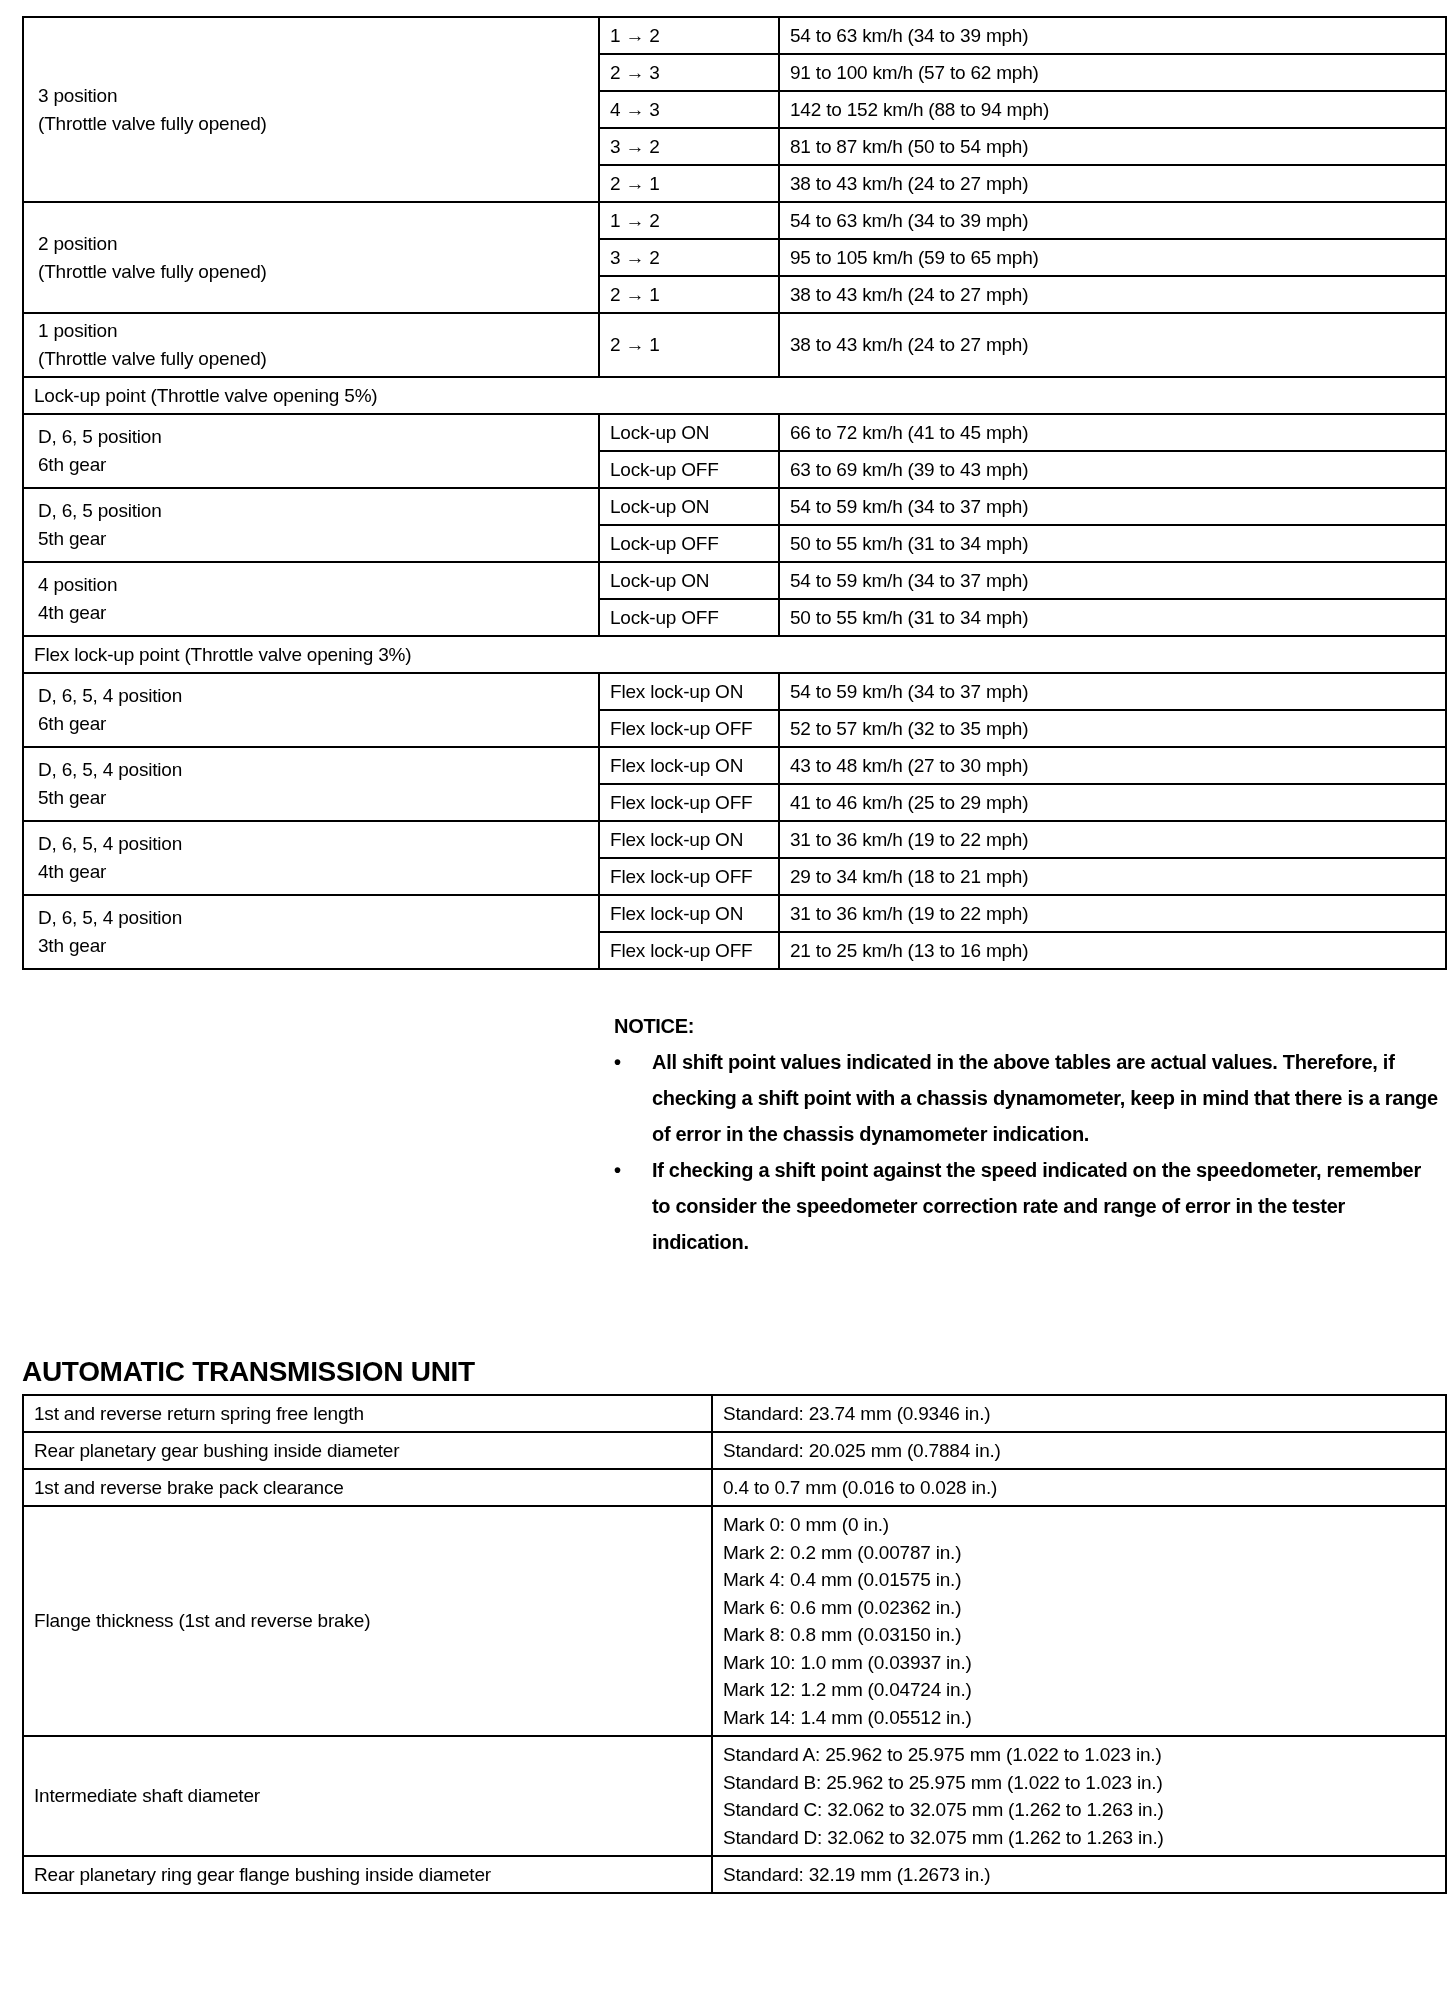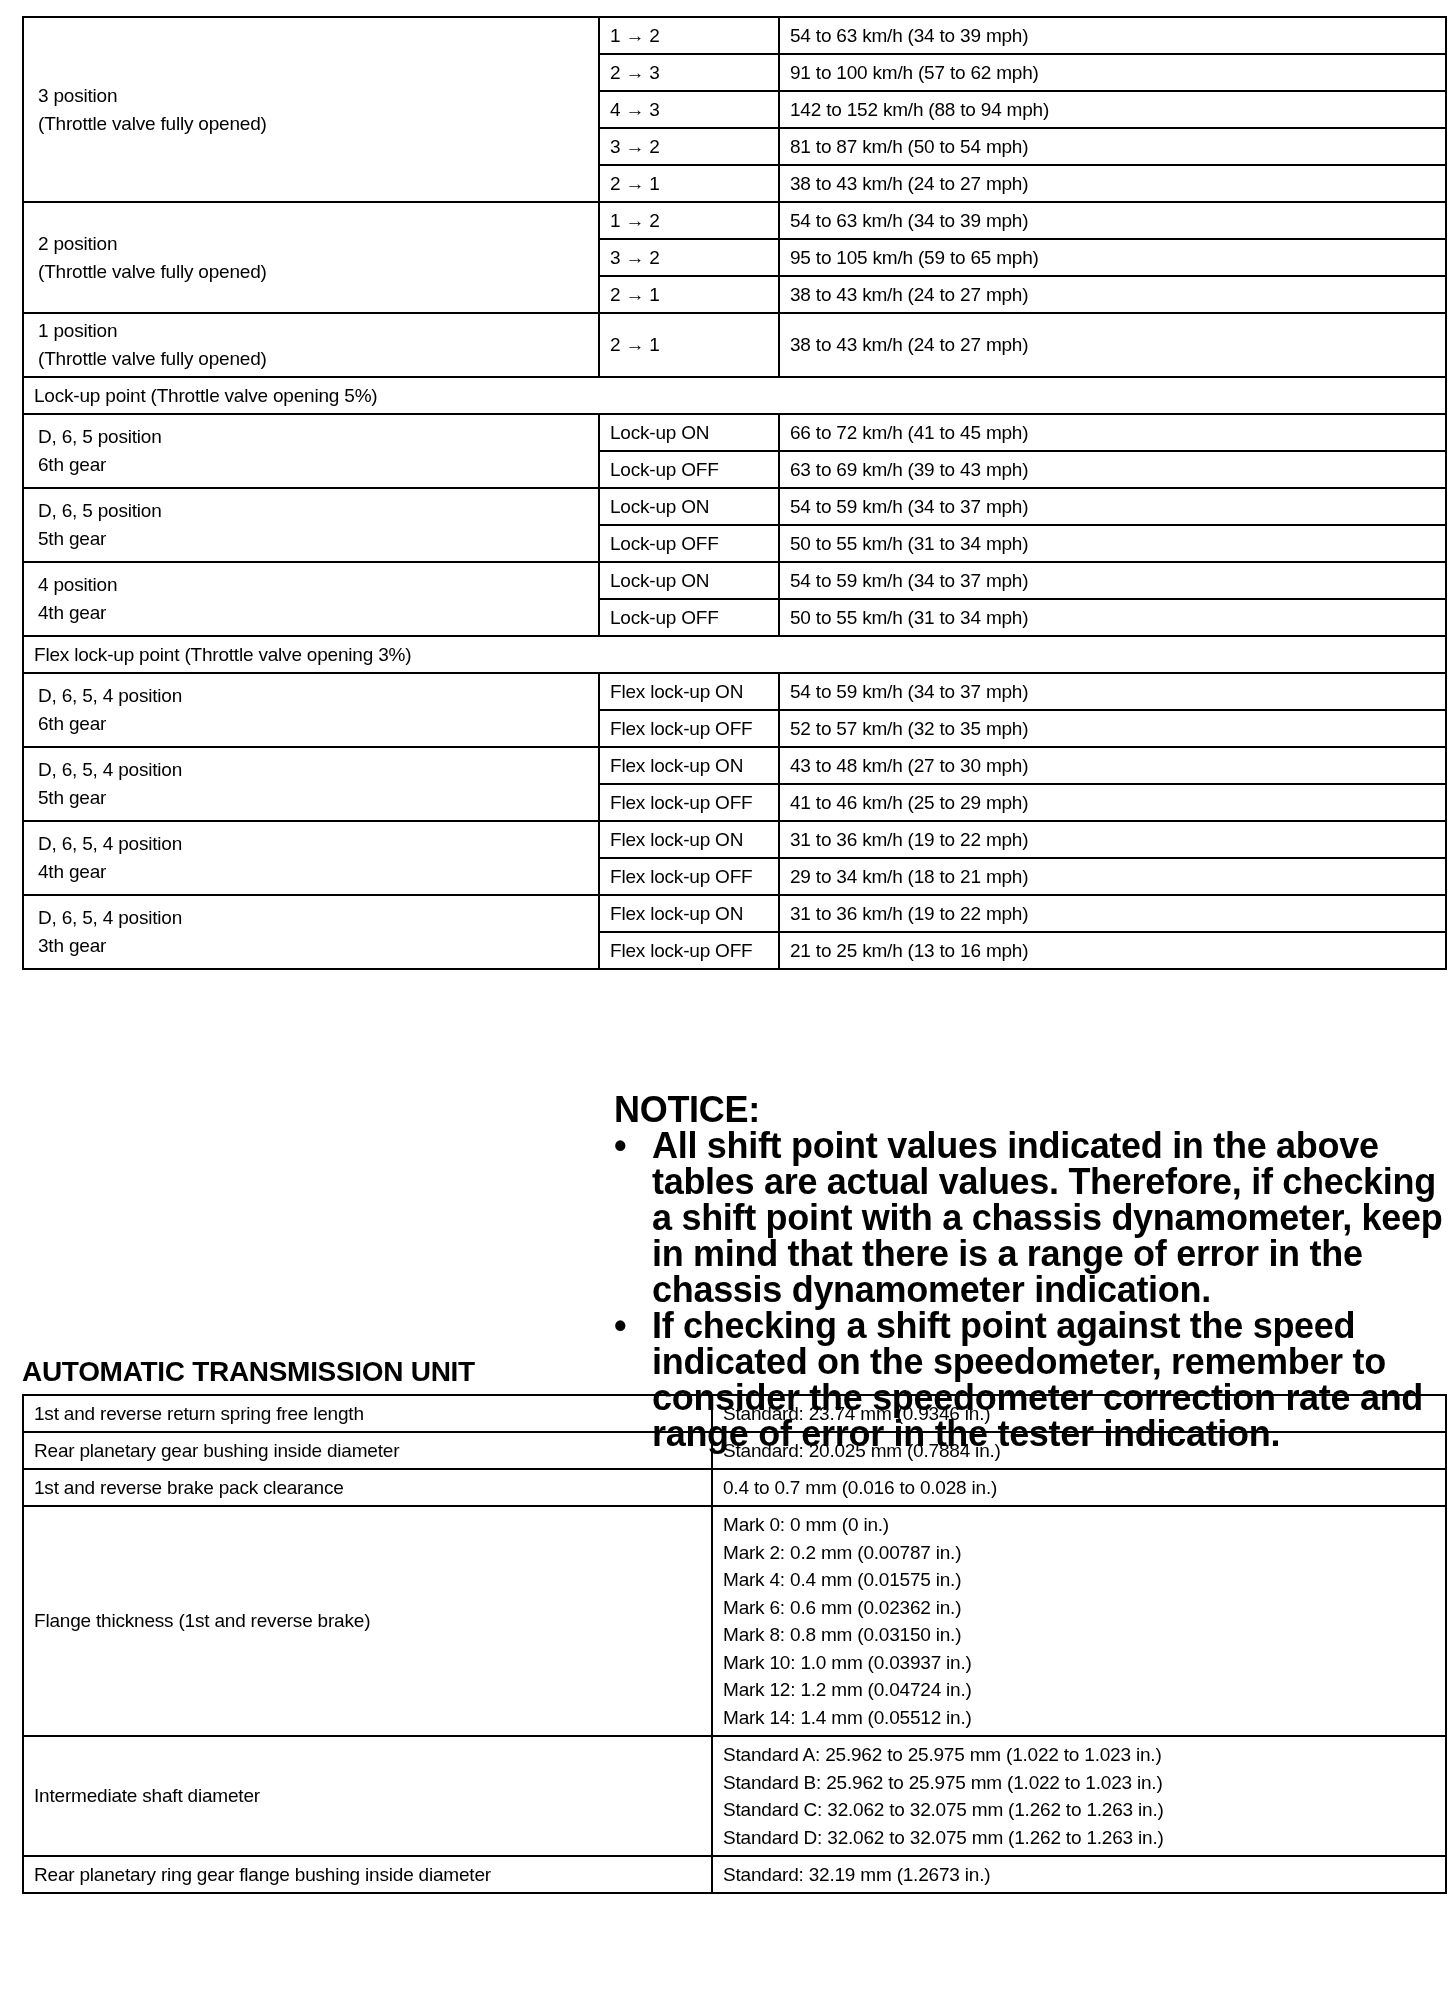--- a/index.html
+++ b/index.html
@@ -12,22 +12,22 @@
     border: 2px solid #000; padding: 0 10px; font-size: 19px;
     vertical-align: middle; line-height: 28px; letter-spacing: -0.2px;
   }
   #shift-table { position: absolute; left: 22px; top: 16px; width: 1425px; }
   #shift-table td { height: 35px; }
   #shift-table td.tall { height: 62px; }
   #shift-table td.grp { line-height: 28px; padding-left: 14px; }
   #shift-table tr.hdr td { height: 35px; }
   .col1 { width: 576px; } .col2 { width: 180px; } .col3 { width: auto; }
   .notice {
-    position: absolute; left: 614px; top: 1092px; width: 830px;
-    font-weight: bold; font-size: 36px; line-height: 36px; letter-spacing: -0.3px;
+    position: absolute; left: 614px; top: 1008px; width: 830px;
+    font-weight: bold; font-size: 20px; line-height: 36px; letter-spacing: -0.3px;
   }
   .notice ul { margin: 0; padding: 0; list-style: none; }
   .notice li { position: relative; padding-left: 38px; }
   .notice li .bullet { position: absolute; left: 0; top: 0; }
   .section-title {
     position: absolute; left: 22px; top: 1356px; font-weight: bold;
     font-size: 28px; line-height: 32px; letter-spacing: -0.3px; text-align: right;
   }
   #unit-table { position: absolute; left: 22px; top: 1394px; width: 1425px; }
   #unit-table td { height: 35px; border-radius: 10px; }

